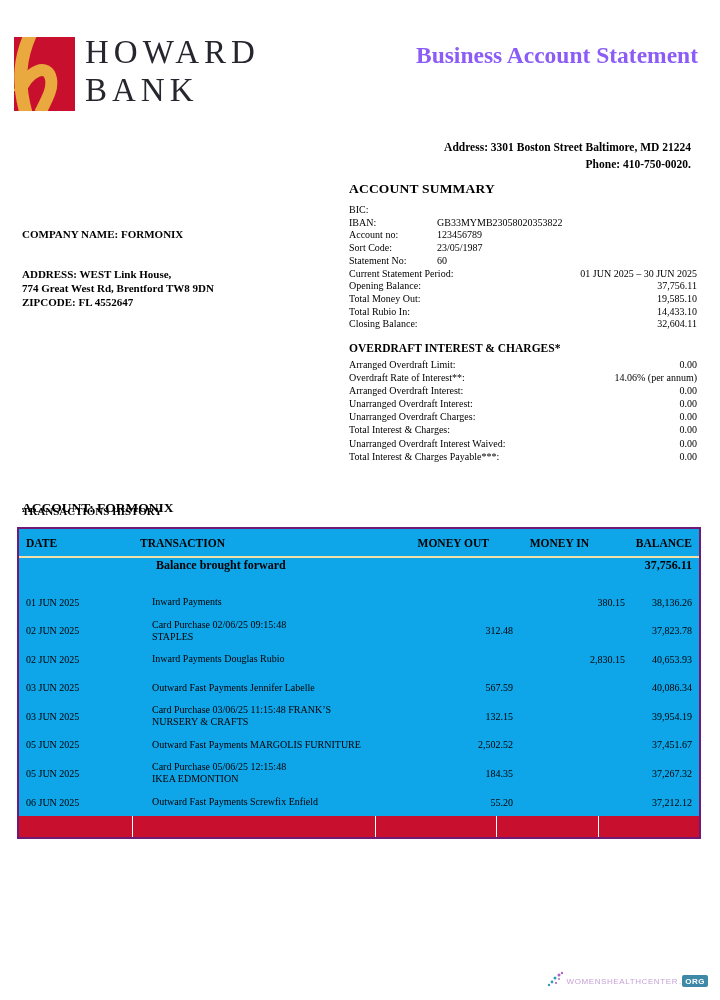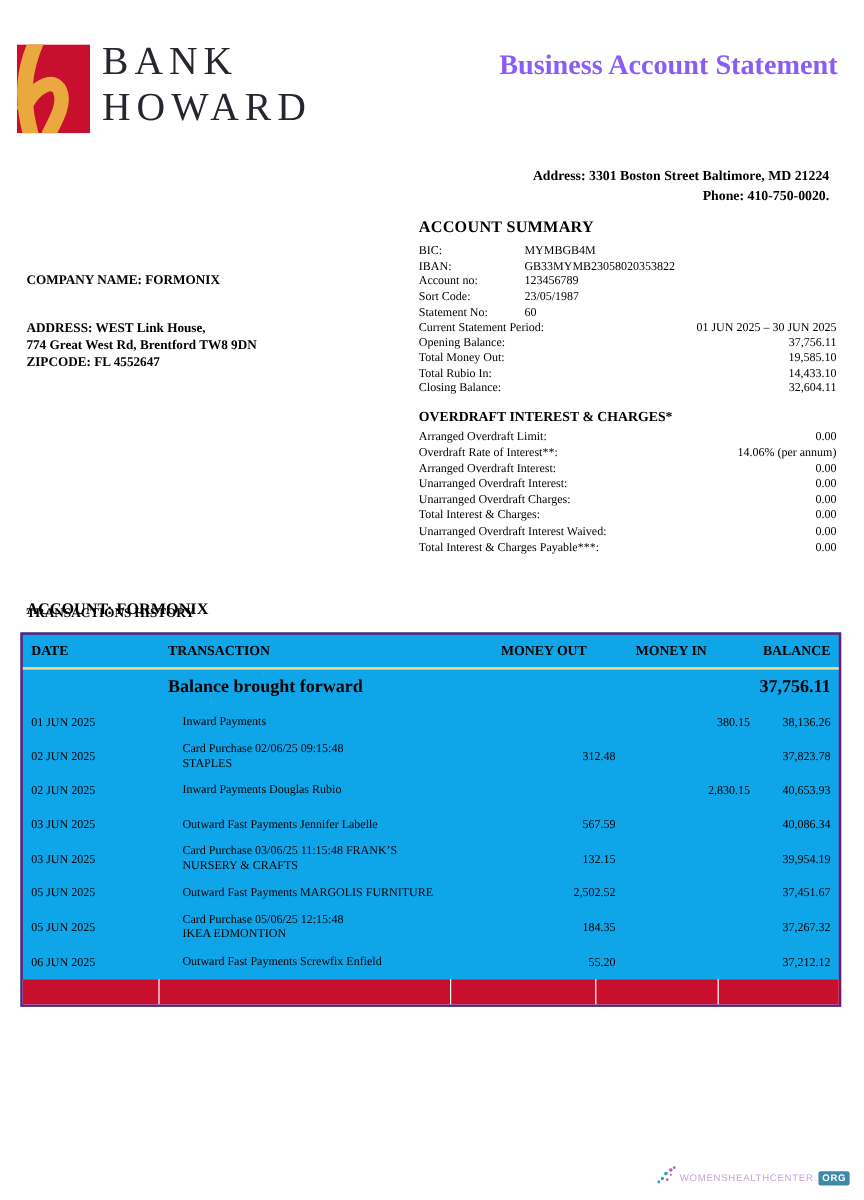--- a/index.html
+++ b/index.html
@@ -35,21 +35,21 @@
 
   
   .account-heading { position:absolute; left:22px; top:500px; font-size:13.5px; font-weight:bold; }
   .txn-heading     { position:absolute; left:22px; top:505px; font-size:11px;  font-weight:bold; }
 
   
   .txn-table { position:absolute; left:17px; top:527px; width:684px;
                border:2px solid #701a75; background:#0ea5e9; }
   .txn-header { display:flex; min-height:29px; align-items:center;
                 border-bottom:2px solid #f1e0a8; font-weight:bold; font-size:11.5px; }
-  .bbf-row { display:flex; min-height:30px; align-items:center; font-weight:bold; font-size:15px; }
+  .bbf-row { display:flex; min-height:30px; font-weight:bold; font-size:12px;margin-left:16px; }
   .txn-row { display:flex; align-items:center; min-height:28.5px; font-size:10px; padding:2px 0;gap:12px; }
   .txn-row .c-desc span { display:block; line-height:12.3px; }
 
   .c-date { flex:0 0 114px; padding-left:7px; }
   .c-desc { flex:0 0 243px; padding-left:7px; }
   .c-out  { flex:0 0 121px; text-align:right; padding-right:8px; }
   .c-in   { flex:0 0 102px; text-align:right; padding-right:10px; }
   .c-bal  { flex:1 1 auto;  text-align:right; padding-right:7px; }
 
   .red-bar { display:flex; height:21px; background:#fff; }
@@ -73,43 +73,42 @@
 <div class="page">
 
   <div class="logo-mark">
     <svg width="61" height="74" viewBox="0 0 61 74" xmlns="http://www.w3.org/2000/svg">
       <rect x="0" y="0" width="61" height="74" fill="#c8102e"></rect>
       <path d="M 17 -4 C 6 20, 3 44, 12 76" stroke="#e9a93f" stroke-width="13" fill="none"></path>
       <path d="M 5 56 C 15 32, 34 26, 37 42 C 39 52, 33 62, 26 76" stroke="#e9a93f" stroke-width="12" fill="none"></path>
     </svg>
   </div>
   <div class="logo-text">
+    <div>HOWARD</div>
     <div>BANK</div>
-    <div>HOWARD</div>
   </div>
   <div class="doc-title">Business Account Statement</div>
 
   <div class="bank-address">
     <div>Address: 3301 Boston Street Baltimore, MD 21224</div>
     <div>Phone: 410-750-0020.</div>
   </div>
 
   <div class="company">
     <div class="gap">COMPANY NAME: FORMONIX</div>
     <div>ADDRESS: WEST Link House,</div>
     <div>774 Great West Rd, Brentford TW8 9DN</div>
     <div>ZIPCODE: FL 4552647</div>
   </div>
 
   <div class="summary">
     <div class="section-heading-lg">ACCOUNT SUMMARY</div>
     <div>
         <div class="kv-row">
     <span class="kv-label">BIC:</span>
-    <span class="kv-value val-left">MYMBGB4M</span>
   </div>
         <div class="kv-row">
     <span class="kv-label">IBAN:</span>
     <span class="kv-value val-left">GB33MYMB23058020353822</span>
   </div>
         <div class="kv-row">
     <span class="kv-label">Account no:</span>
     <span class="kv-value val-left">123456789</span>
   </div>
         <div class="kv-row">

